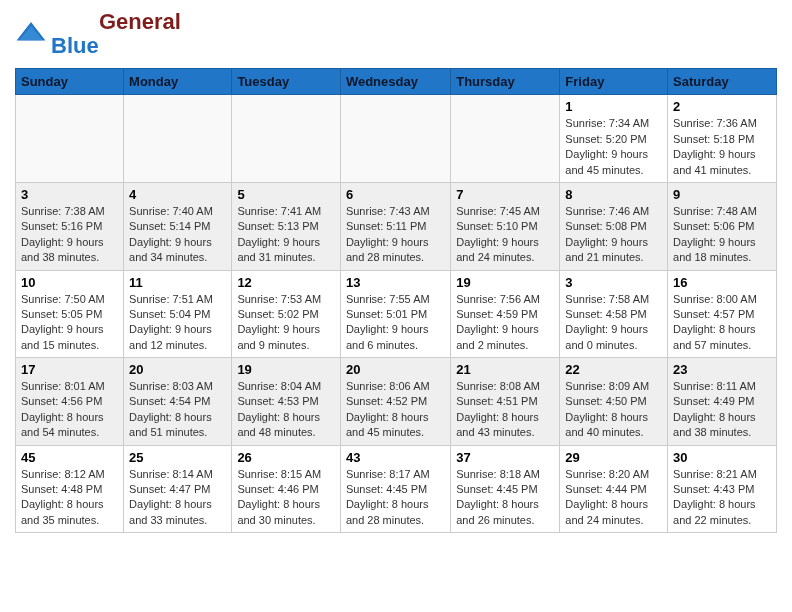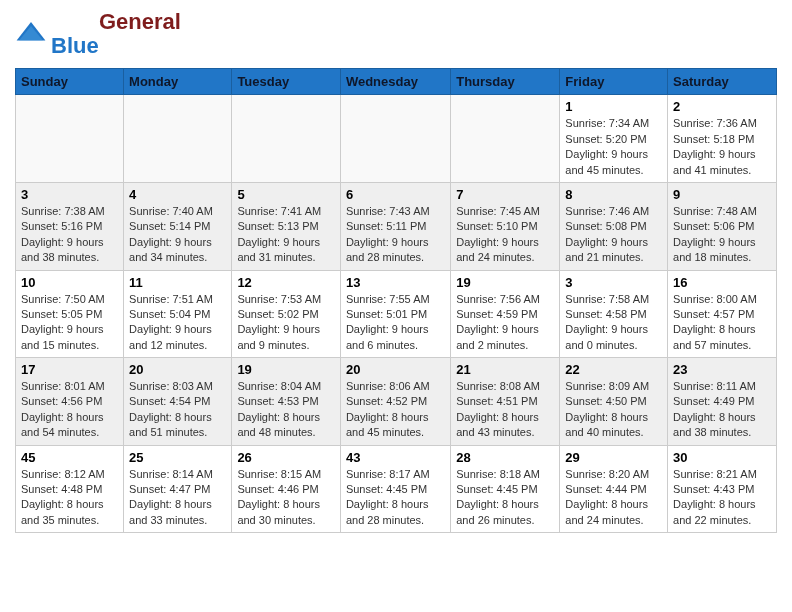--- a/index.html
+++ b/index.html
@@ -199,21 +199,21 @@
           </td>
           <td>
             <span class="day-number">26</span>
             <div class="day-info">Sunrise: 8:15 AM<br>Sunset: 4:46 PM<br>Daylight: 8 hours and 30 minutes.</div>
           </td>
           <td>
             <span class="day-number">43</span>
             <div class="day-info">Sunrise: 8:17 AM<br>Sunset: 4:45 PM<br>Daylight: 8 hours and 28 minutes.</div>
           </td>
           <td>
-            <span class="day-number">28</span>
+            <span class="day-number">37</span>
             <div class="day-info">Sunrise: 8:18 AM<br>Sunset: 4:45 PM<br>Daylight: 8 hours and 26 minutes.</div>
           </td>
           <td>
             <span class="day-number">29</span>
             <div class="day-info">Sunrise: 8:20 AM<br>Sunset: 4:44 PM<br>Daylight: 8 hours and 24 minutes.</div>
           </td>
           <td>
             <span class="day-number">30</span>
             <div class="day-info">Sunrise: 8:21 AM<br>Sunset: 4:43 PM<br>Daylight: 8 hours and 22 minutes.</div>
           </td>

